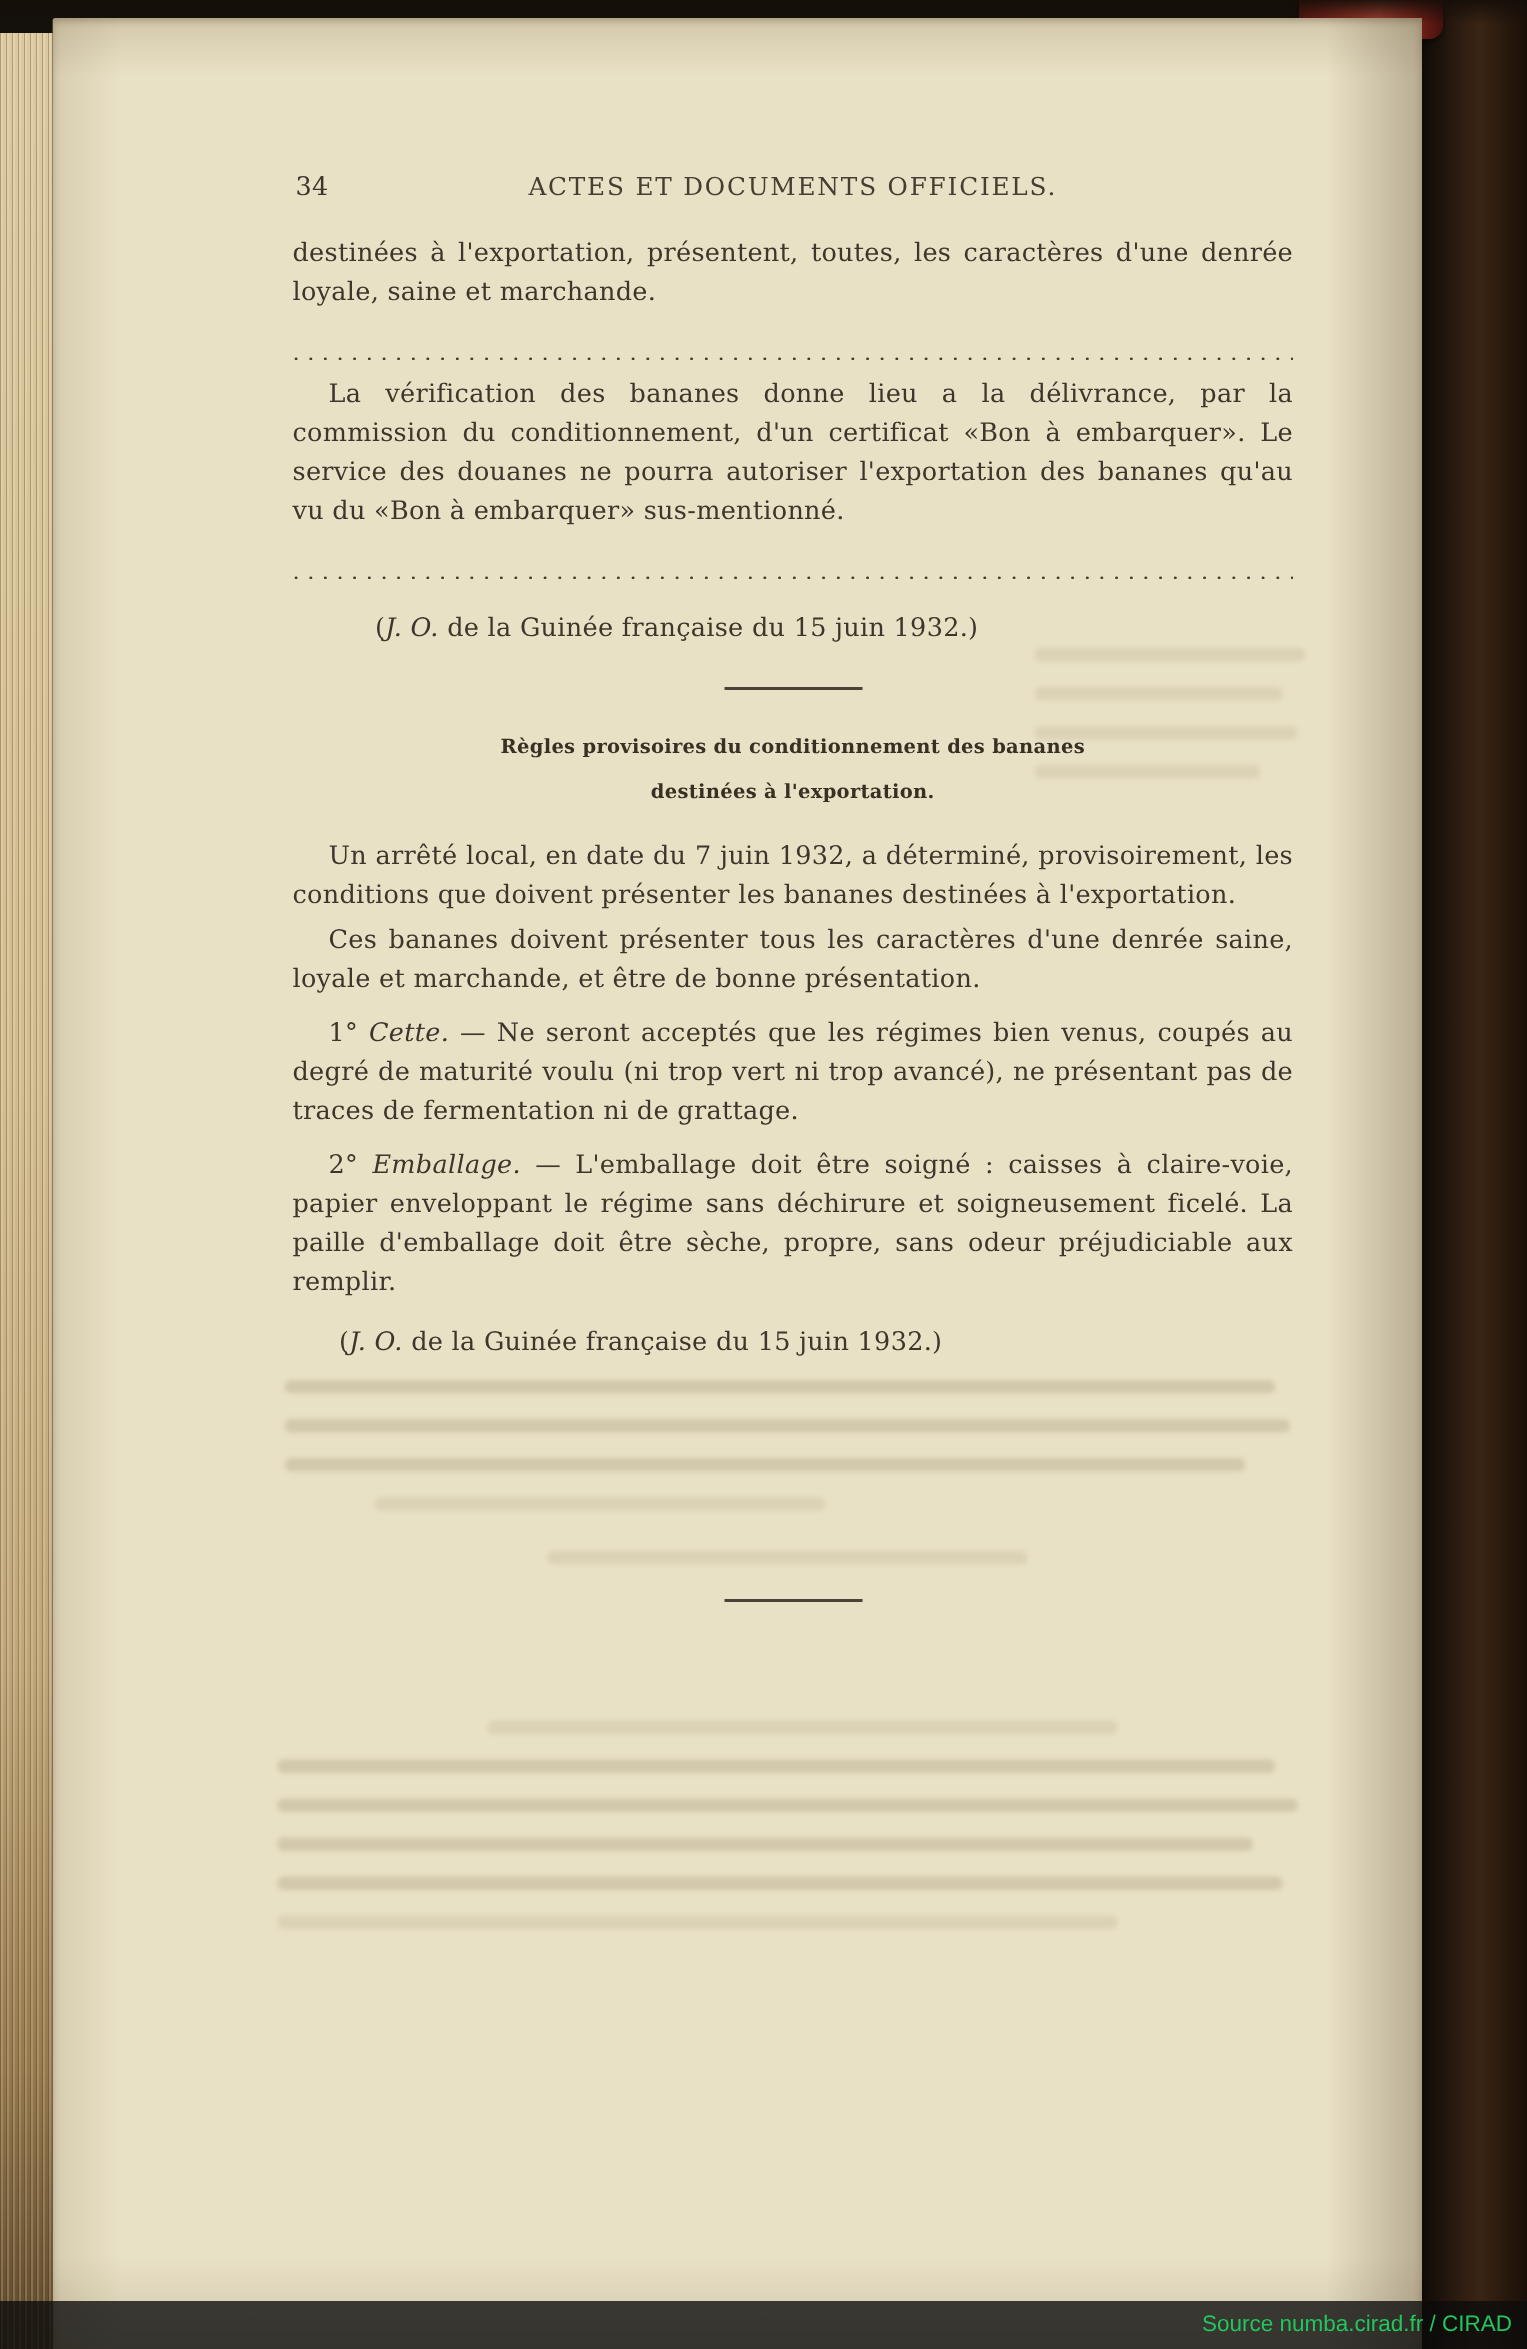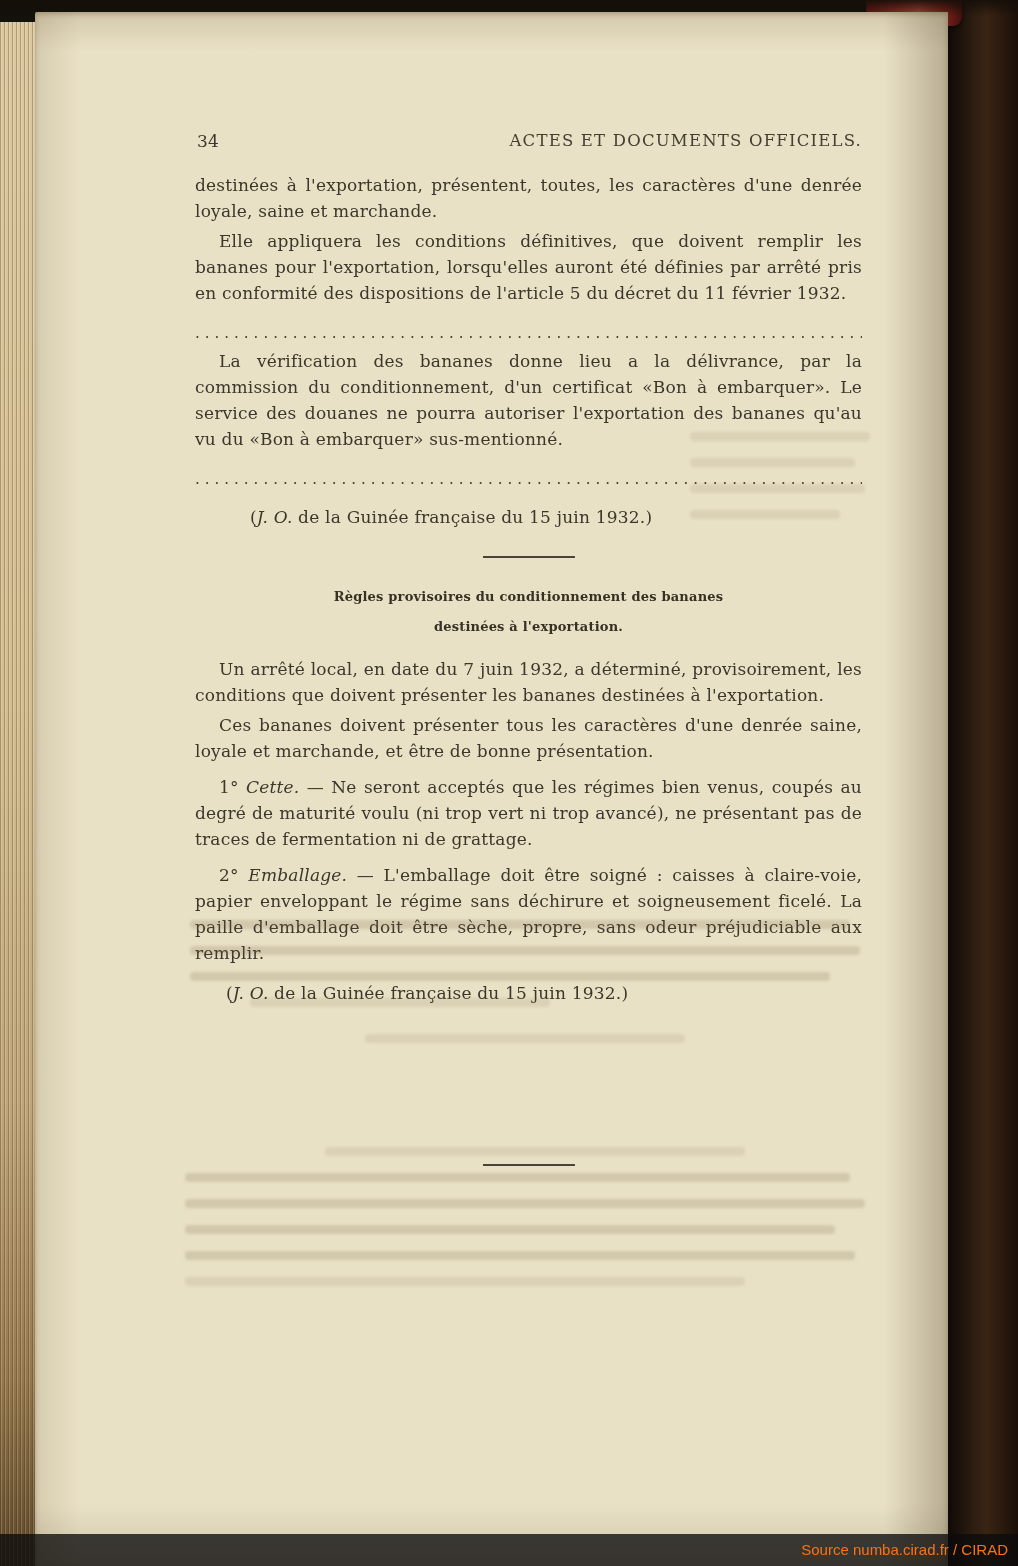--- a/index.html
+++ b/index.html
@@ -48,23 +48,23 @@
     border-radius: 2px 0 0 0;
     box-shadow: inset 0 2px 5px rgba(90,70,40,0.35);
     padding: 100px 86px 0 160px;
     color: #3d362b;
     font-size: 17px;
     line-height: 26px;
     letter-spacing: 0.2px;
   }
 
   
-  .running-head { position: relative; margin-bottom: 18px; height: 26px; margin-top: 16px; }
+  .running-head { position: relative; margin-bottom: 18px; height: 26px; }
   .pagenum { position: absolute; left: 2px; top: 0; font-size: 17px; }
-  .head-title { text-align: right; font-size: 16.5px; letter-spacing: 1.2px; color: #453e31; }
+  .head-title { text-align: center; font-size: 16.5px; letter-spacing: 1.2px; color: #453e31; }
 
   
   .para { text-align: justify; text-indent: 24px; margin-bottom: 4px; }
   .noindent { text-indent: 0; }
   .it { font-style: italic; }
   .dots {
     white-space: nowrap; overflow: hidden;
     letter-spacing: 5px; font-size: 15px; color: #453e31;
     margin: 14px 0 10px; height: 18px;
   }
@@ -79,21 +79,21 @@
 
   
   .ghost { position: absolute; pointer-events: none; filter: blur(1.6px); }
   .gl { height: 9px; background: rgba(122,102,66,0.20); border-radius: 4px; margin-bottom: 17px; }
   .gl.light { background: rgba(122,102,66,0.12); }
 
   
   .source-bar {
     position: absolute; left: 0; right: 0; bottom: 0; height: 32px;
     background: rgba(12,12,12,0.78);
-    color: #f97316;
+    color: #22c55e;
     font-family: "Liberation Sans", "DejaVu Sans", sans-serif;
     font-size: 15px; line-height: 32px;
     text-align: right; padding-right: 10px;
     z-index: 5;
   }
 </style>
 </head>
 <body>
 
 <div id="scan">
@@ -105,21 +105,20 @@
 
   <div class="paper">
 
     <div class="running-head">
       <span class="pagenum">34</span>
       <div class="head-title">ACTES ET DOCUMENTS OFFICIELS.</div>
     </div>
 
     <p class="para noindent">destinées à l'exportation, présentent, toutes, les caractères d'une denrée loyale, saine et marchande.</p>
 
-    <p class="para">Elle appliquera les conditions définitives, que doivent remplir les bananes pour l'exportation, lorsqu'elles auront été définies par arrêté pris en conformité des dispositions de l'article 5 du décret du 11 février 1932.</p>
 
 
     <div class="dots">..........................................................................................................................................................</div>
 
     <p class="para">La vérification des bananes donne lieu a la délivrance, par la commission du conditionnement, d'un certificat «Bon à embarquer». Le service des douanes ne pourra autoriser l'exportation des bananes qu'au vu du «Bon à embarquer» sus-mentionné.</p>
 
     <div class="dots">..........................................................................................................................................................</div>
 
     <p class="citation"><span>(</span><span class="it">J. O.</span><span> de la Guinée française du 15 juin 1932.)</span></p>
 

